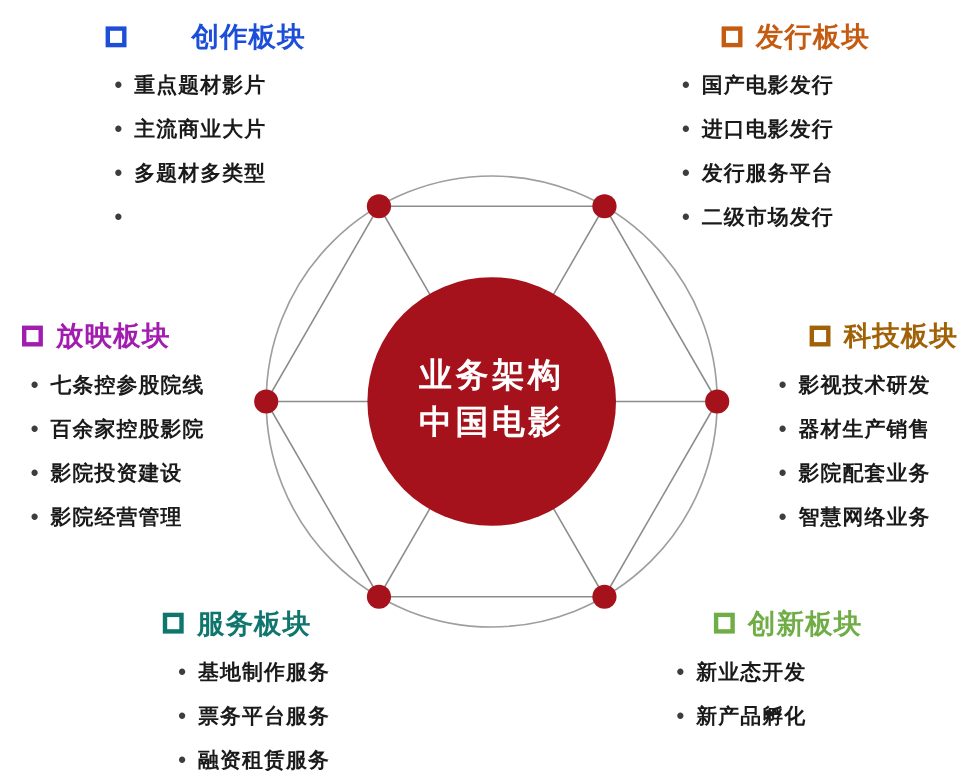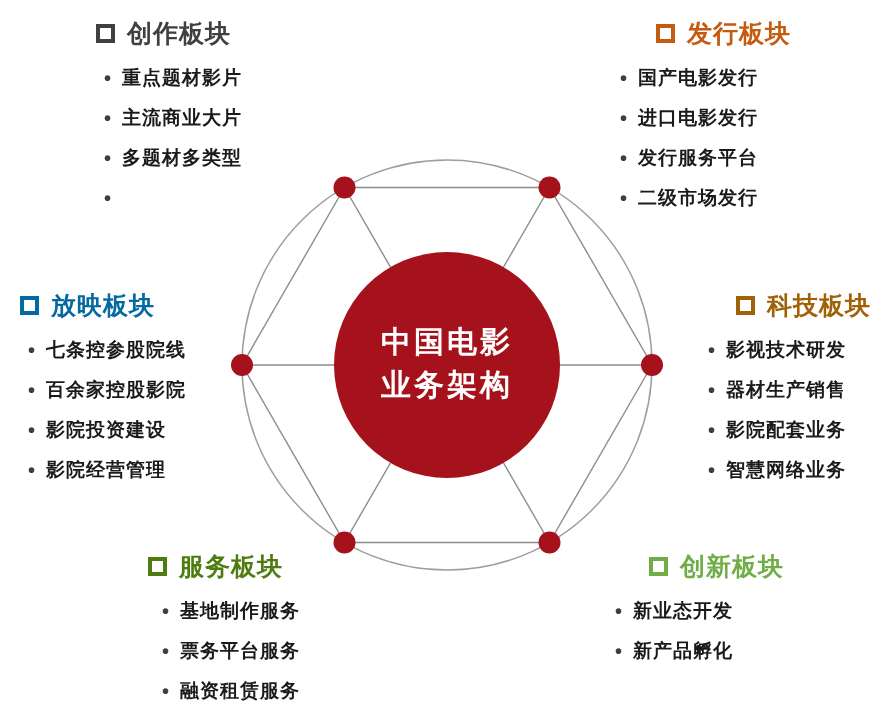--- a/index.html
+++ b/index.html
@@ -114,26 +114,26 @@
       <circle cx="652" cy="365" r="11"></circle>
       <circle cx="549.5" cy="542.5" r="11"></circle>
       <circle cx="344.5" cy="542.5" r="11"></circle>
       <circle cx="242" cy="365" r="11"></circle>
     </g>
 
     <circle cx="447" cy="365" r="113" fill="currentColor" style="color: rgb(165, 18, 27);"></circle>
   </svg>
 
   <div class="center-label" style="color: rgb(255, 255, 255);">
+    <div>业务架构</div>
     <div>中国电影</div>
-    <div>业务架构</div>
   </div>
 
   <div class="section" id="sec-creation">
-    <div class="section-header" style="color: #404040;">
+    <div class="section-header" style="color: #1d4ed8; gap: 47px;">
       <span class="square-bullet"></span>
       <span>创作板块</span>
     </div>
     <ul class="item-list">
       <li class="item-row">
           <span class="dot-bullet">•</span>
           <span>重点题材影片</span>
         </li>
       <li class="item-row">
           <span class="dot-bullet">•</span>
@@ -168,21 +168,21 @@
           <span>发行服务平台</span>
         </li>
       <li class="item-row">
           <span class="dot-bullet">•</span>
           <span>二级市场发行</span>
         </li>
     </ul>
   </div>
 
   <div class="section" id="sec-screening">
-    <div class="section-header" style="color: #0369a1; text-align: right;">
+    <div class="section-header" style="color: #a21caf; text-align: right;">
       <span class="square-bullet"></span>
       <span>放映板块</span>
     </div>
     <ul class="item-list">
       <li class="item-row">
           <span class="dot-bullet">•</span>
           <span>七条控参股院线</span>
         </li>
       <li class="item-row">
           <span class="dot-bullet">•</span>
@@ -218,21 +218,21 @@
           <span>影院配套业务</span>
         </li>
       <li class="item-row">
           <span class="dot-bullet">•</span>
           <span>智慧网络业务</span>
         </li>
     </ul>
   </div>
 
   <div class="section" id="sec-service">
-    <div class="section-header" style="color: #4d7c0f;">
+    <div class="section-header" style="color: #0f766e;">
       <span class="square-bullet"></span>
       <span>服务板块</span>
     </div>
     <ul class="item-list">
       <li class="item-row">
           <span class="dot-bullet">•</span>
           <span>基地制作服务</span>
         </li>
       <li class="item-row">
           <span class="dot-bullet">•</span>

